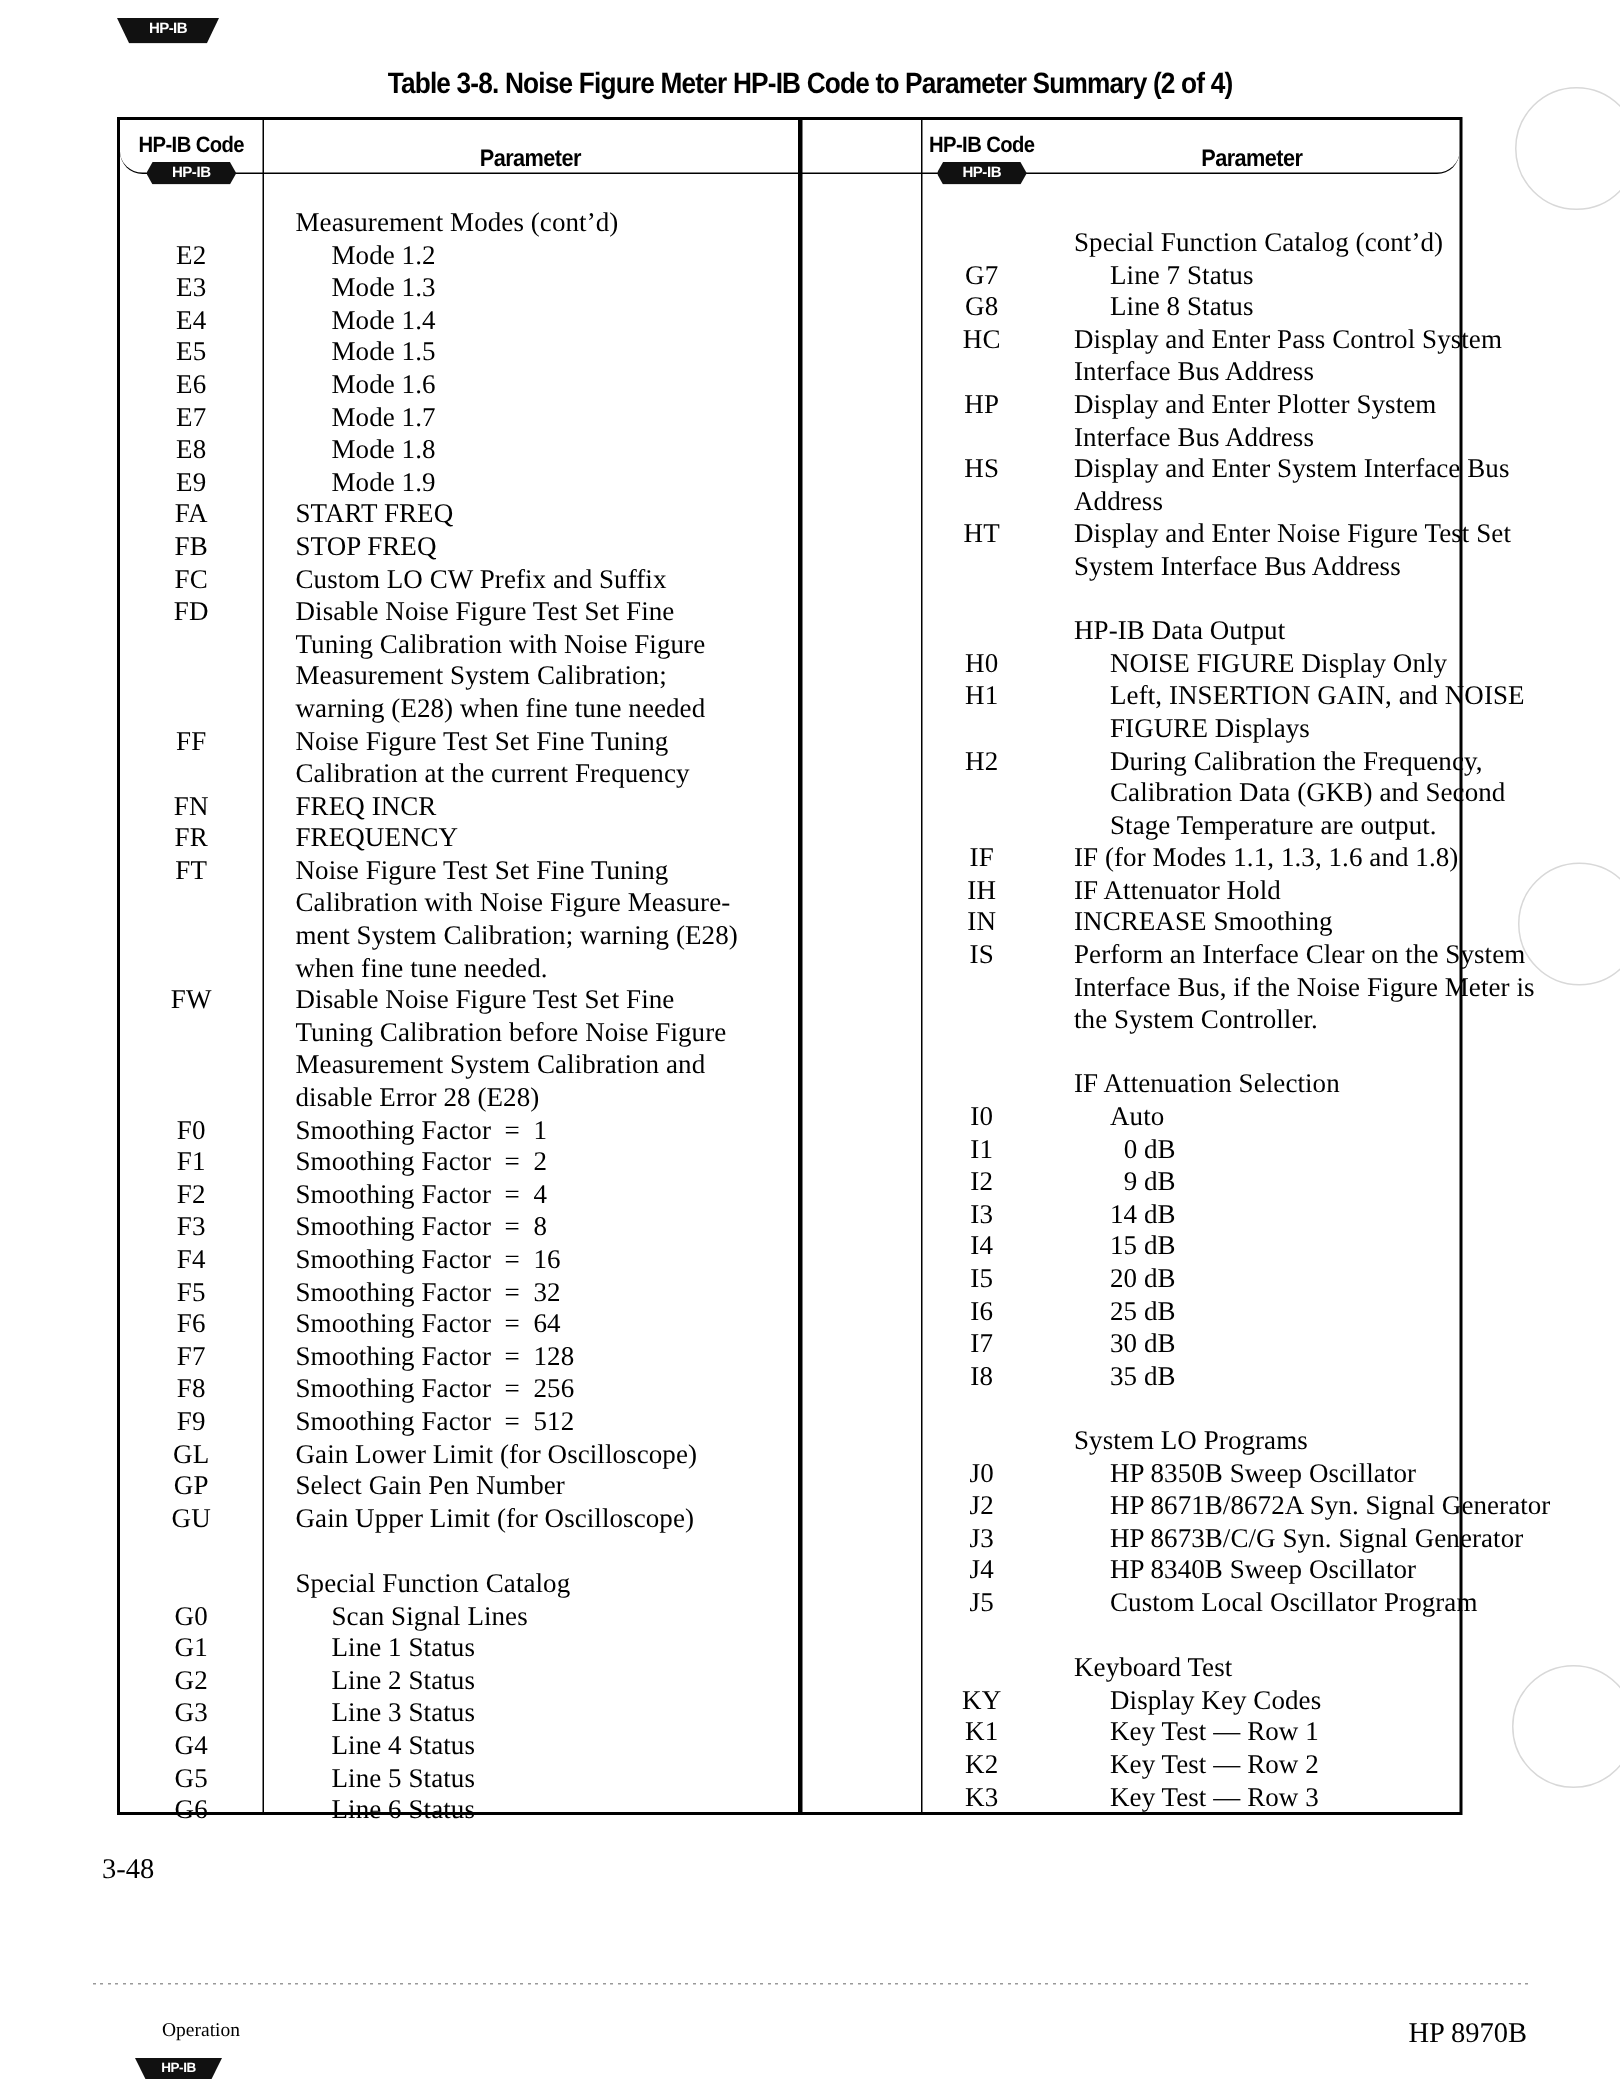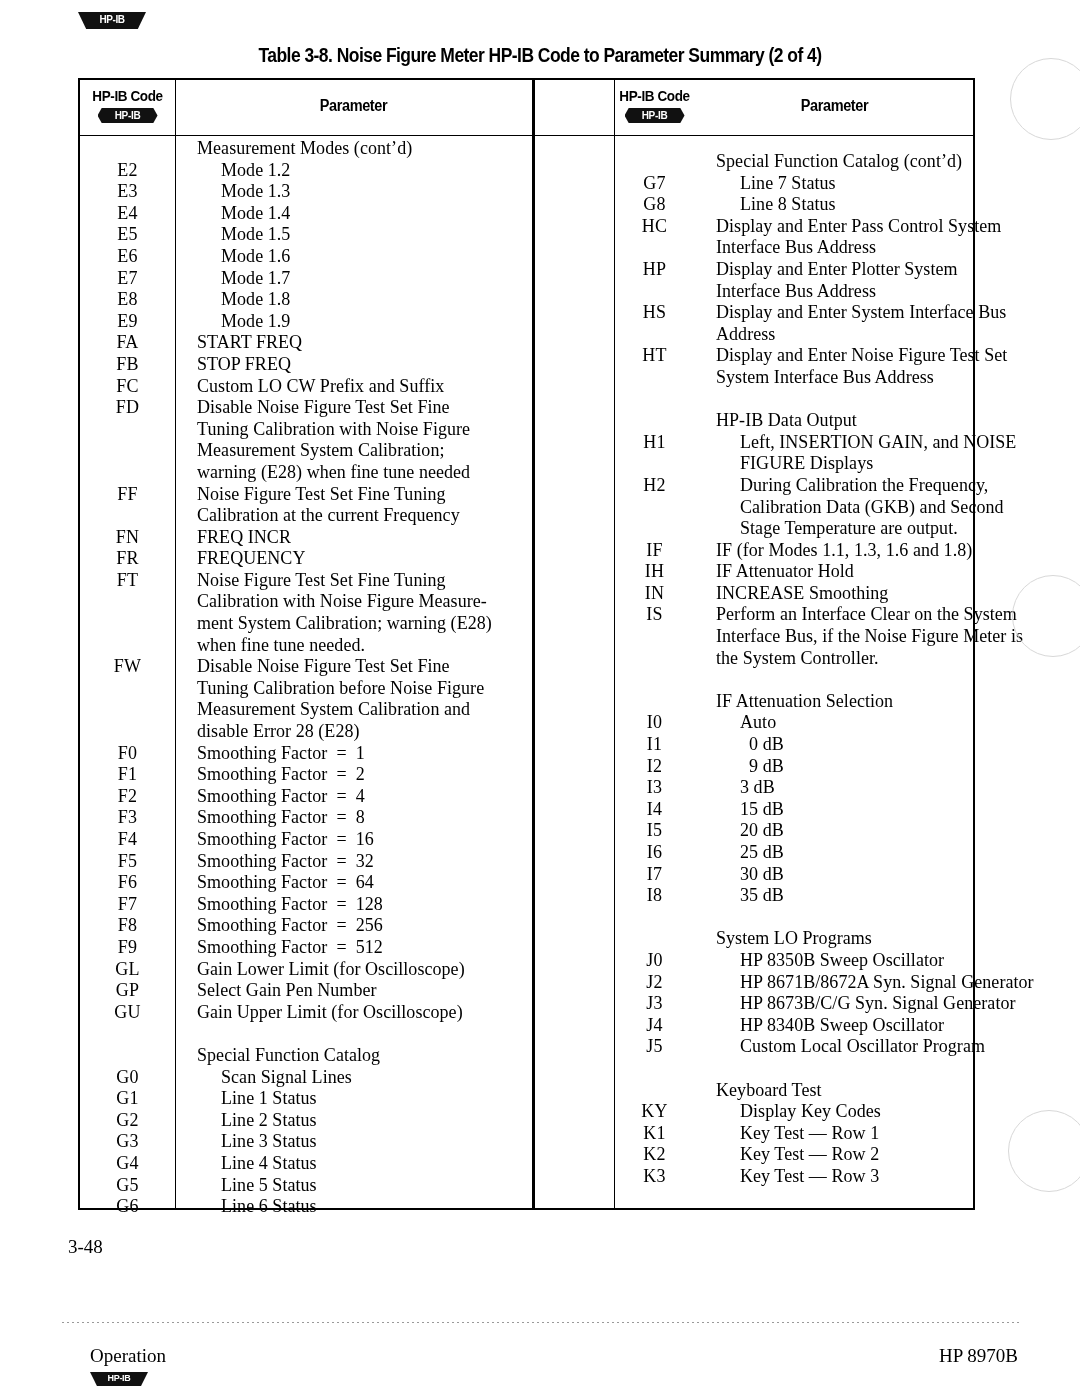--- a/index.html
+++ b/index.html
@@ -67,23 +67,24 @@
     height: 1132px;
     border: 2.5px solid #000;
     box-sizing: border-box;
   }
 
   
   .hdr-row {
     position: absolute;
     left: 0; top: 0;
     width: 100%;
-    height: 56px;
+    height: 36px;
     border-bottom: 1.6px solid #000;
     box-sizing: border-box;
+    border-radius: 15px;
   }
 
   
   .vrule {
     position: absolute;
     top: 0;
     bottom: 0;
     width: 1.2px;
     background: #000;
   }
@@ -200,23 +201,23 @@
   .footer-rule {
     position: absolute;
     left: 62px;
     top: 1322px;
     width: 958px;
     height: 1px;
     background: repeating-linear-gradient(to right, #999 0 2px, transparent 2px 5px);
   }
   .footer-left {
     position: absolute;
-    left: 90px;
+    left: 108px;
     top: 1345px;
-    font-size: 19px;
+    font-size: 13px;
   }
   .footer-left-logo {
     position: absolute;
     left: 90px;
     top: 1372px;
     width: 58px;
     height: 14px;
     background: #111;
     clip-path: polygon(0% 0%, 100% 0%, 88% 100%, 12% 100%);
   }
@@ -537,20 +538,24 @@
           </div>
           <div class="row">
             <div class="code"></div>
             <div class="param"></div>
           </div>
           <div class="row">
             <div class="code"></div>
             <div class="param">HP-IB Data Output</div>
           </div>
           <div class="row">
+            <div class="code">H0</div>
+            <div class="param ind1">NOISE FIGURE Display Only</div>
+          </div>
+          <div class="row">
             <div class="code">H1</div>
             <div class="param ind1">Left, INSERTION GAIN, and NOISE</div>
           </div>
           <div class="row">
             <div class="code"></div>
             <div class="param ind1">FIGURE Displays</div>
           </div>
           <div class="row">
             <div class="code">H2</div>
             <div class="param ind1">During Calibration the Frequency,</div>
@@ -602,21 +607,21 @@
           <div class="row">
             <div class="code">I1</div>
             <div class="param ind1">  0 dB</div>
           </div>
           <div class="row">
             <div class="code">I2</div>
             <div class="param ind1">  9 dB</div>
           </div>
           <div class="row">
             <div class="code">I3</div>
-            <div class="param ind1">3 dB</div>
+            <div class="param ind1">14 dB</div>
           </div>
           <div class="row">
             <div class="code">I4</div>
             <div class="param ind1">15 dB</div>
           </div>
           <div class="row">
             <div class="code">I5</div>
             <div class="param ind1">20 dB</div>
           </div>
           <div class="row">

